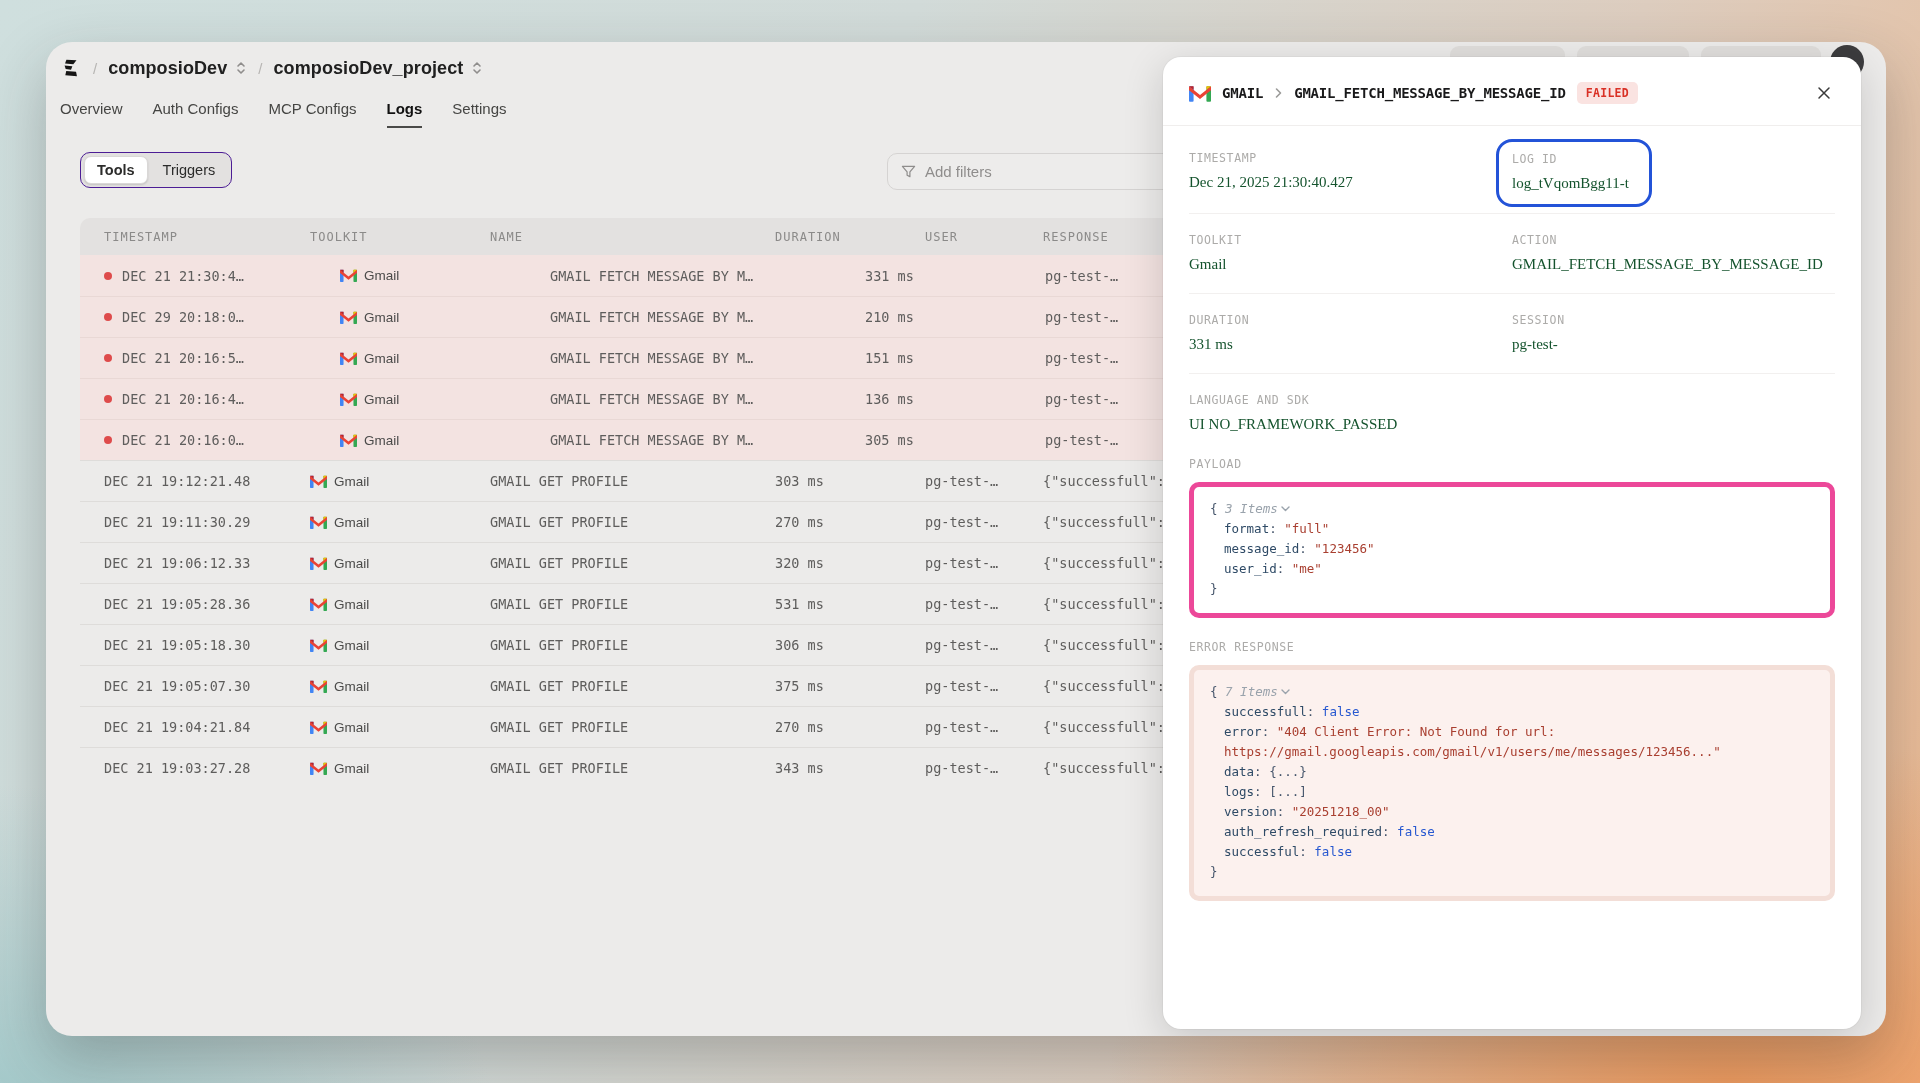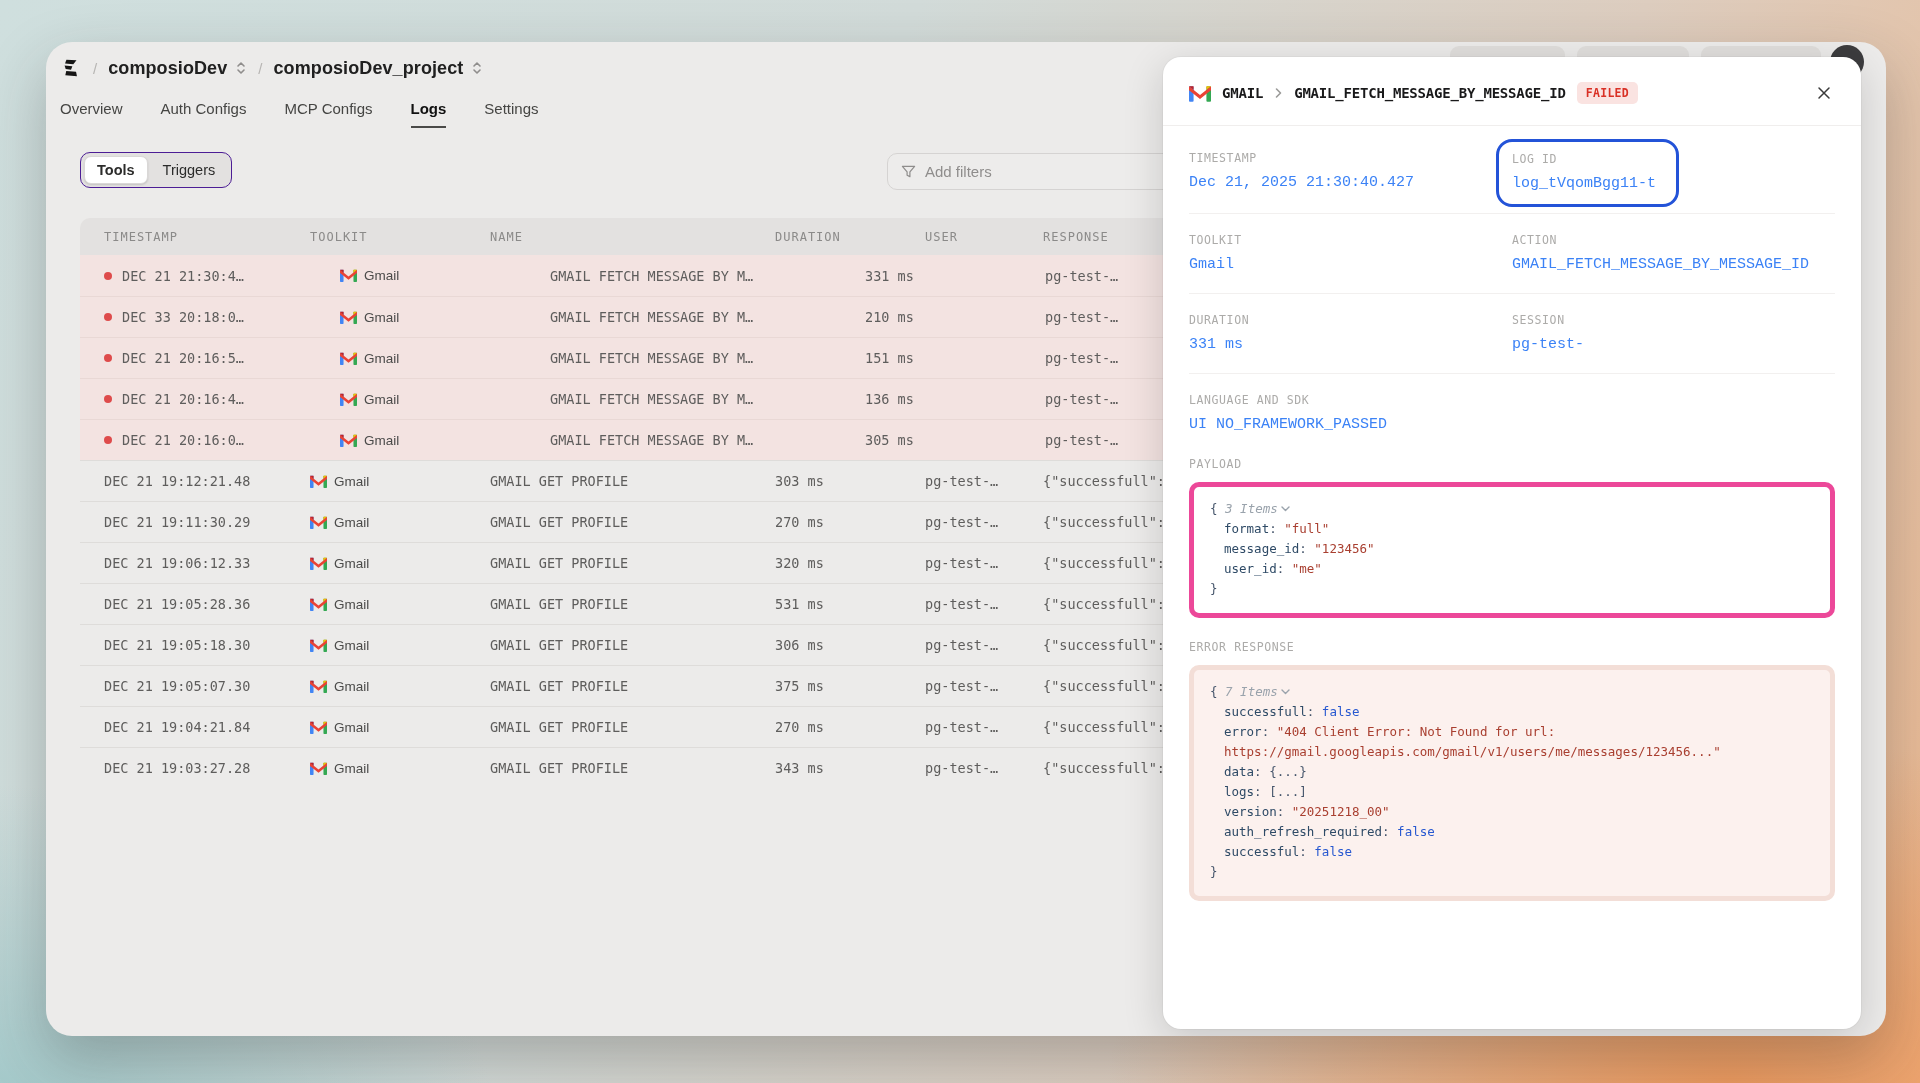--- a/index.html
+++ b/index.html
@@ -21,21 +21,21 @@
   }
 
   
   .topbar { position:absolute; left:14px; top:12px; height:28px; display:flex; align-items:center; gap:11px; }
   .logo-mark { width:22px; height:22px; display:flex; align-items:center; justify-content:center; }
   .crumb-sep { color:#b7b5b3; font-size:15px; }
   .crumb { font-size:18px; font-weight:700; color:#202020; letter-spacing:.1px; }
   .updown { display:flex; align-items:center; margin-left:-3px; }
 
   
-  .tabbar { position:absolute; left:14px; top:58px; display:flex; gap:38px; align-items:flex-end; }
+  .tabbar { position:absolute; left:14px; top:58px; display:flex; gap:30px; align-items:flex-end; }
   .tab { font-size:15px; color:#454543; padding-bottom:9px; border-bottom:2.5px solid transparent; cursor:default; }
   .tab.active { color:#111; font-weight:700; border-bottom-color:#4a4a48; }
 
   
   .toolbar { position:absolute; left:34px; top:110px; right:0; height:38px; }
   .segmented { position:absolute; left:0; top:0; display:flex; gap:2px; background:#E3E1E0; border:1px solid #4c1d95; border-radius:10px; padding:3px; }
   .seg { font-size:14.5px; padding:6px 13px; border-radius:7px; color:#2c2c2b; }
   .seg.active { background:#fff; font-weight:700; border:1px solid #DAD8D7; box-shadow:0 1px 2px rgba(0,0,0,.14); padding:5px 12px; }
   .filters { position:absolute; left:807px; top:1px; width:520px; height:37px; border:1px solid #D5D3D2; border-radius:10px;
     display:flex; align-items:center; gap:9px; padding:0 13px; color:#8f8d8c; font-size:15px; background:rgba(255,255,255,.06); }
@@ -64,21 +64,21 @@
     box-shadow:0 10px 40px rgba(0,0,0,.16), 0 0 0 1px rgba(0,0,0,.03); z-index:5; }
   .panel-head { display:flex; align-items:center; gap:11px; padding:25px 26px 21px; border-bottom:1px solid #F0EEED; }
   .panel-title { font-family:"DejaVu Sans Mono", monospace; font-size:14px; font-weight:700; color:#19191a; letter-spacing:-.2px; }
   .badge-failed { font-family:"DejaVu Sans Mono", monospace; font-size:11.5px; font-weight:700; color:#D93025; background:#FAE3E1; padding:4px 9px; border-radius:5px; letter-spacing:.3px; }
   .close-btn { margin-left:auto; width:22px; height:22px; display:flex; align-items:center; justify-content:center; cursor:default; }
 
   .panel-body { padding:6px 26px 0; }
   .frow { display:grid; grid-template-columns:1fr 1fr; padding:19px 0 20px; border-bottom:1px solid #F2F0EF; }
   .frow.noline { border-bottom:none; }
   .flabel { font-family:"DejaVu Sans Mono", monospace; font-size:11.5px; color:#ACABA9; letter-spacing:.6px; margin-bottom:9px; }
-  .fvalue { font-family:Liberation Mono, monospace; font-size:15px; color:#3b82f6; }
+  .fvalue { font-family:Liberation Serif, serif; font-size:15px; color:#14532d; }
   .log-ring { display:inline-block; border:3px solid #2353D8; border-radius:16px; padding:10px 20px 12px 13px; margin:-12px 0 -14px -16px; }
   .redacted { border-radius:6px; background:linear-gradient(90deg,#f7f6f5 0%,#edecea 45%,#f5f4f3 100%); filter:blur(3px); }
 
   .section-label { font-family:"DejaVu Sans Mono", monospace; font-size:11.5px; color:#ACABA9; letter-spacing:.6px; margin:22px 0 11px; }
   .json-box { border:5px solid #ec4899; border-radius:10px; padding:12px 16px 14px; font-family:"DejaVu Sans Mono", monospace; font-size:12.5px; line-height:1.6; color:#44546A; }
   .json-box.error { background:#FCF1EE; border-color:#F3DED7; }
   .json-entry, .json-cont { padding-left:14px; }
   .json-key { color:#2E4A66; }
   .json-str { color:#A93F30; }
   .json-bool { color:#2758D0; }
@@ -167,21 +167,21 @@
 <span>Gmail</span>
           </div>
           <div class="cell">GMAIL_FETCH_MESSAGE_BY_M…</div>
           <div class="cell">331 ms</div>
           <div class="cell">pg-test-…</div>
           <div class="cell">{"successfull":fals</div>
         </div>
         <div class="trow failed">
           <div class="cell tscell">
             <span class="dot"></span>
-            <span>DEC 33 20:18:0…</span>
+            <span>DEC 29 20:18:0…</span>
           </div>
           <div class="cell tkcell">
   <span class="gmail-icon">
               <svg viewBox="0 0 24 18">
     <rect x="0" y="1" width="5" height="17" rx="1" fill="#4285F4"></rect>
     <rect x="19" y="1" width="5" height="17" rx="1" fill="#34A853"></rect>
     <path d="M0 1 L12 10.5 L24 1 L24 5.5 L12 15 L0 5.5 Z" fill="#EA4335"></path>
     <path d="M0 1 L5 1 L5 5 Z" fill="#C5221F"></path>
     <path d="M19 1 L24 1 L19 5 Z" fill="#FBBC04"></path>
   </svg>

